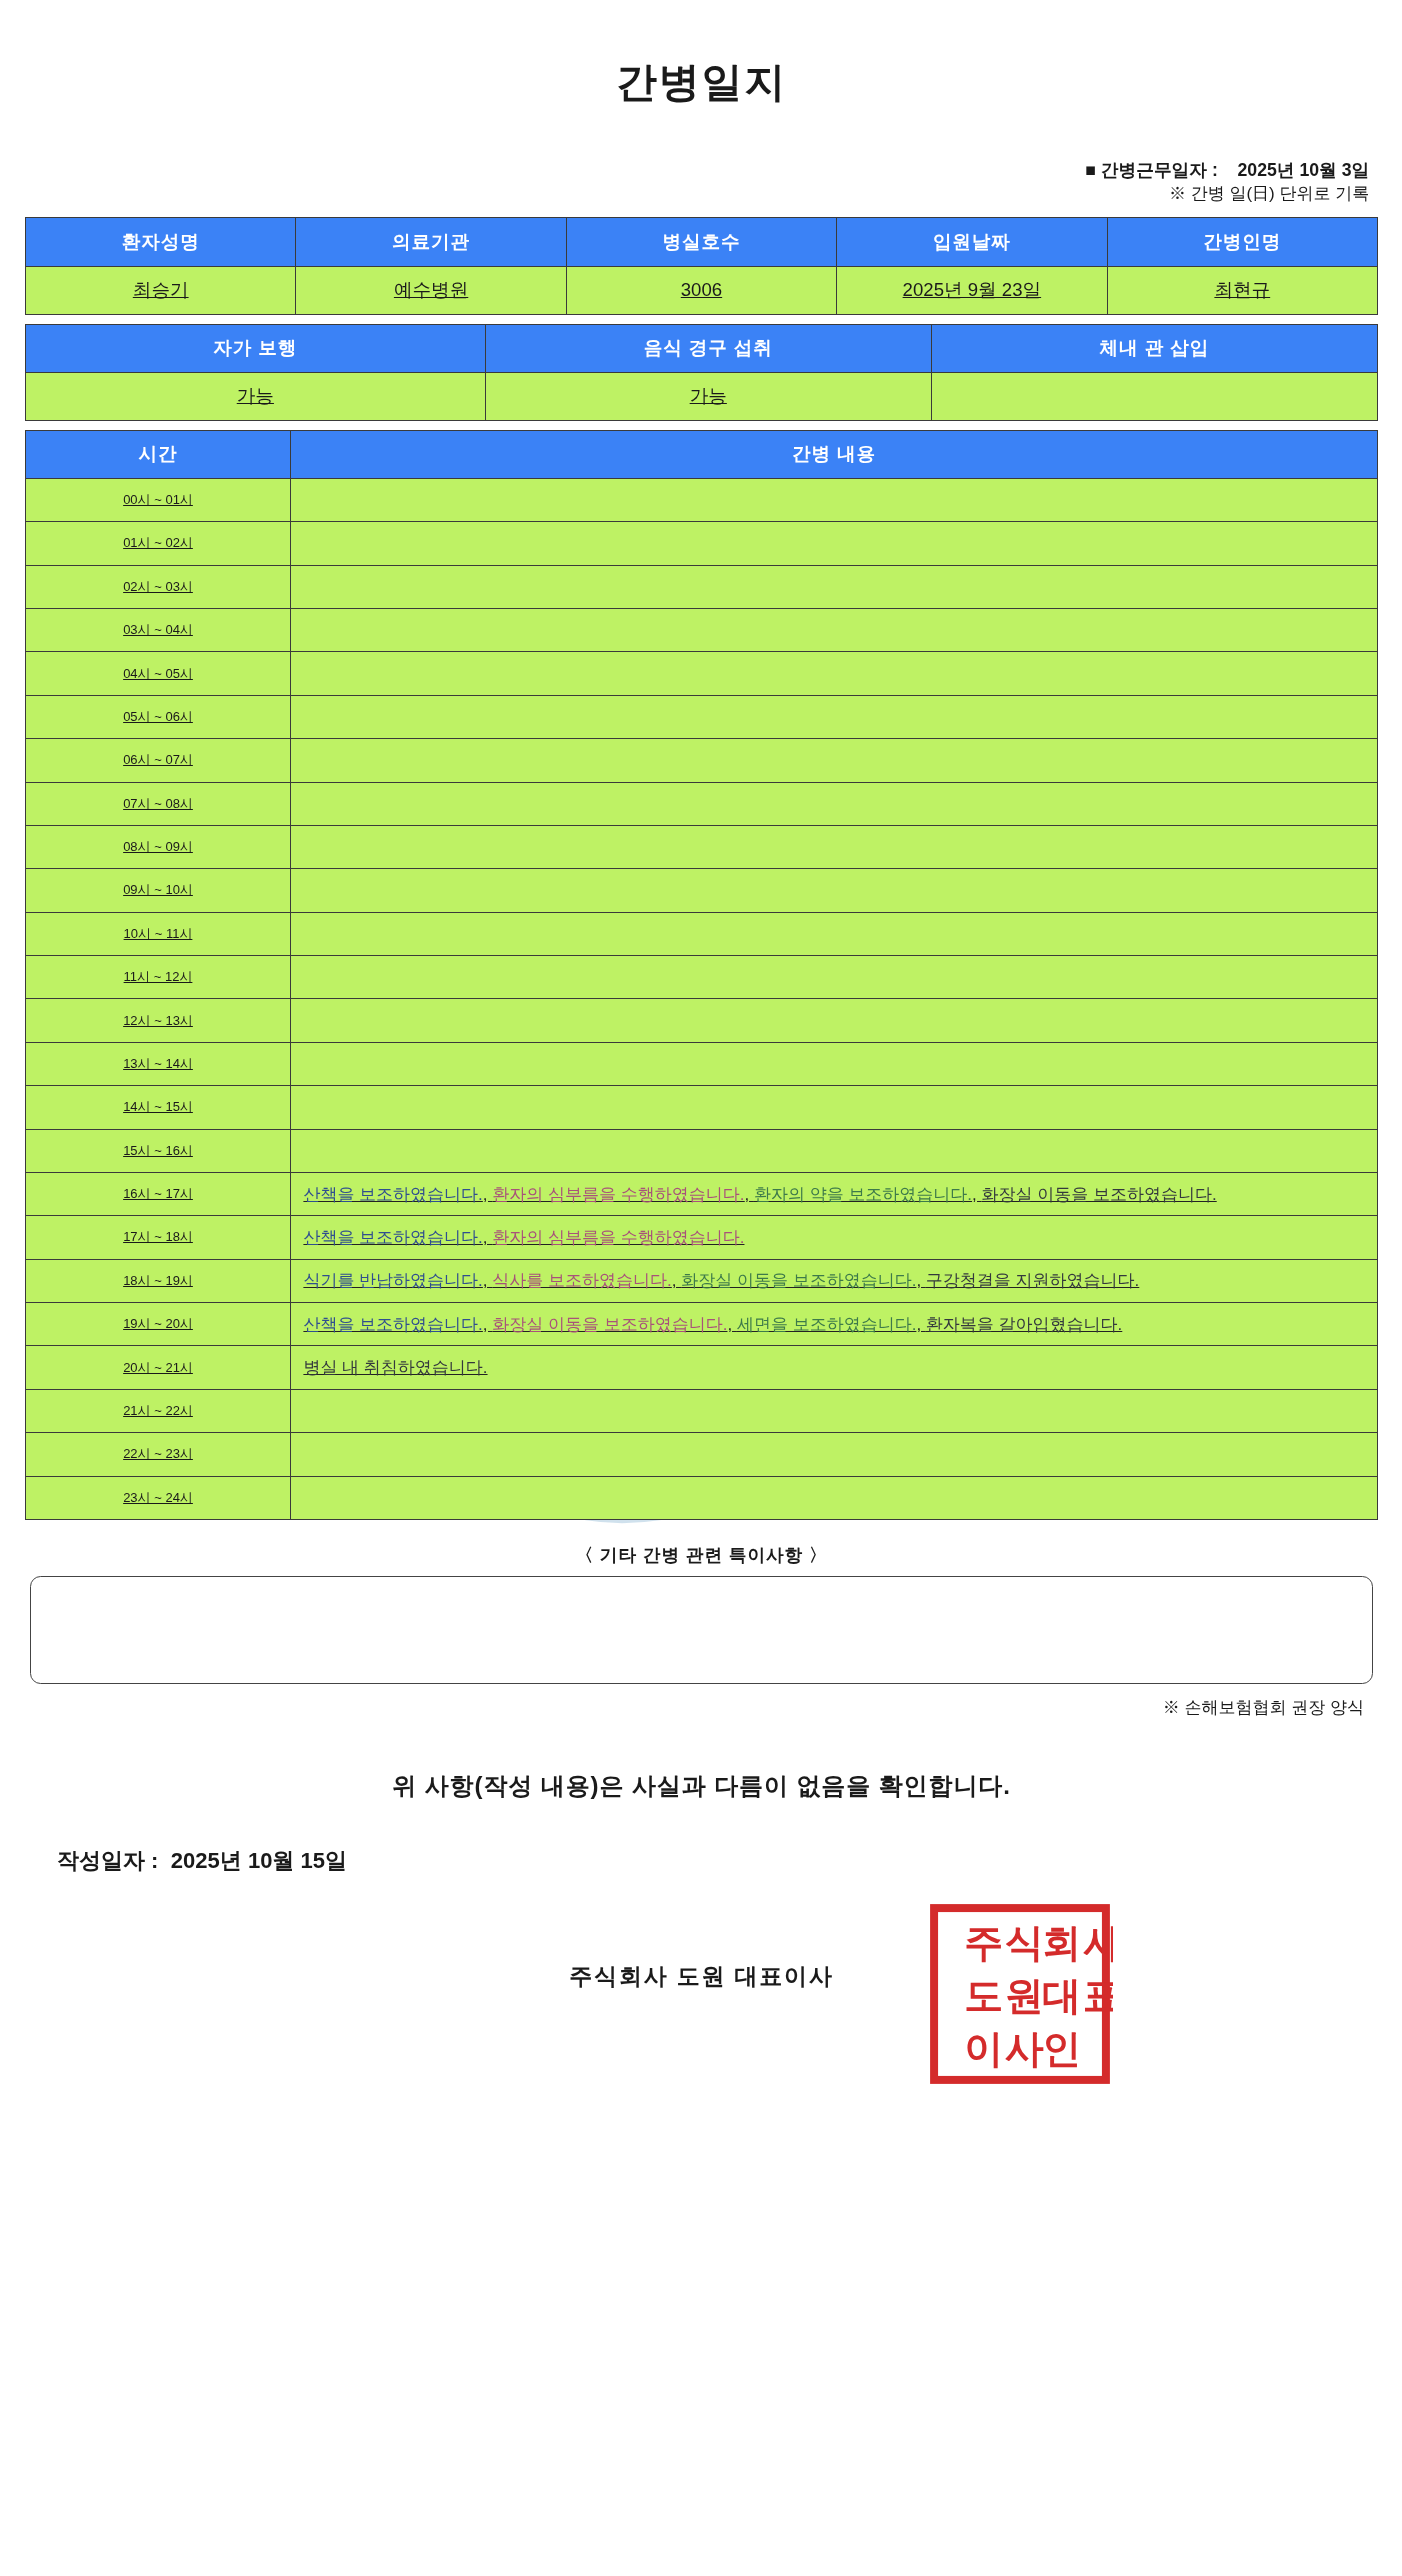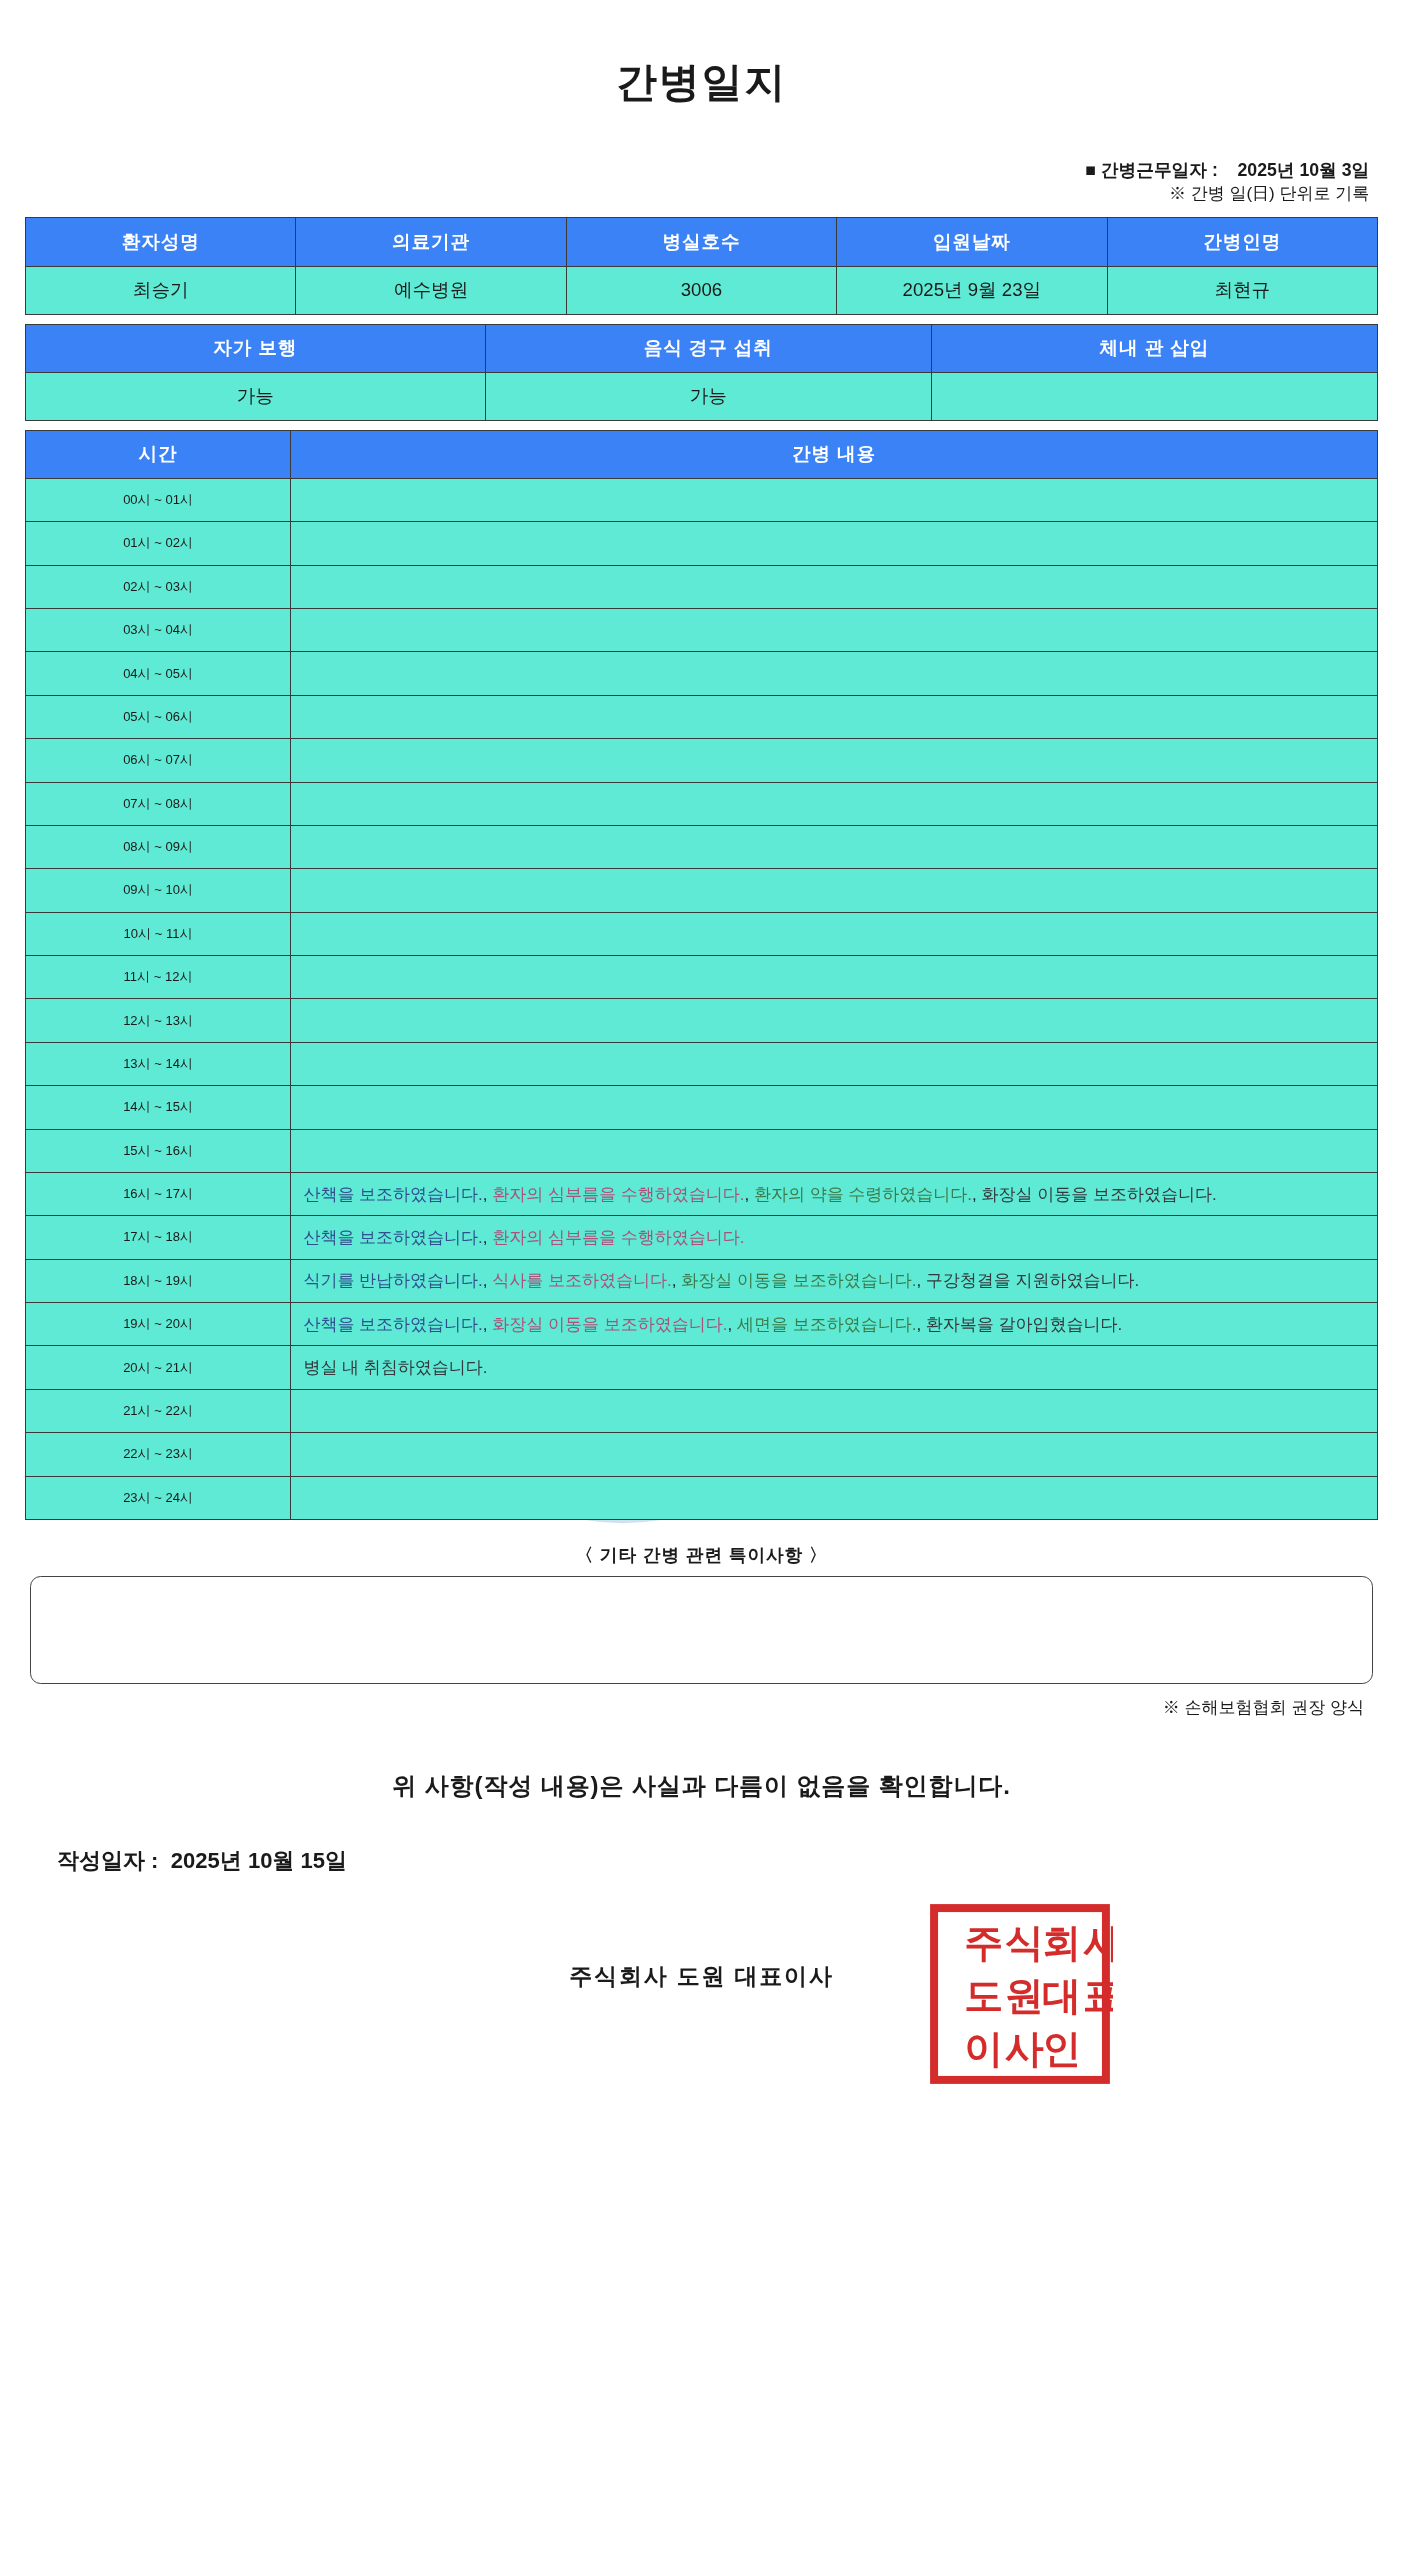--- a/index.html
+++ b/index.html
@@ -65,21 +65,21 @@
     text-align: center;
     font-size: 18.6px;
     padding: 10.6px 3.5px;
   }
   th {
     background: #3b82f6;
     color: #ffffff;
     font-weight: bold;
     letter-spacing: 0.9px;
   }
-  td { background: #5eead4; }
+  td { background: #bef264; text-decoration: underline; }
 
   
   table.schedule-table { margin-top: 8.8px; }
   table.schedule-table th.time-head { width: 265px; }
   table.schedule-table td.time-cell {
     width: 265px;
     font-size: 13px;
     padding: 9.7px 3.5px;
   }
   table.schedule-table td.content-cell {
@@ -299,21 +299,21 @@
           <tr>
             <td class="time-cell">14시 ~ 15시</td>
             <td class="content-cell"></td>
           </tr>
           <tr>
             <td class="time-cell">15시 ~ 16시</td>
             <td class="content-cell"></td>
           </tr>
           <tr>
             <td class="time-cell">16시 ~ 17시</td>
-            <td class="content-cell"><span class="seg c-blue">산책을 보조하였습니다.</span><span class="seg">, </span><span class="seg c-pink">환자의 심부름을 수행하였습니다.</span><span class="seg">, </span><span class="seg c-green">환자의 약을 수령하였습니다.</span><span class="seg">, </span><span class="seg c-gray">화장실 이동을 보조하였습니다.</span></td>
+            <td class="content-cell"><span class="seg c-blue">산책을 보조하였습니다.</span><span class="seg">, </span><span class="seg c-pink">환자의 심부름을 수행하였습니다.</span><span class="seg">, </span><span class="seg c-green">환자의 약을 보조하였습니다.</span><span class="seg">, </span><span class="seg c-gray">화장실 이동을 보조하였습니다.</span></td>
           </tr>
           <tr>
             <td class="time-cell">17시 ~ 18시</td>
             <td class="content-cell"><span class="seg c-blue">산책을 보조하였습니다.</span><span class="seg">, </span><span class="seg c-pink">환자의 심부름을 수행하였습니다.</span></td>
           </tr>
           <tr>
             <td class="time-cell">18시 ~ 19시</td>
             <td class="content-cell"><span class="seg c-blue">식기를 반납하였습니다.</span><span class="seg">, </span><span class="seg c-pink">식사를 보조하였습니다.</span><span class="seg">, </span><span class="seg c-green">화장실 이동을 보조하였습니다.</span><span class="seg">, </span><span class="seg c-gray">구강청결을 지원하였습니다.</span></td>
           </tr>
           <tr>

